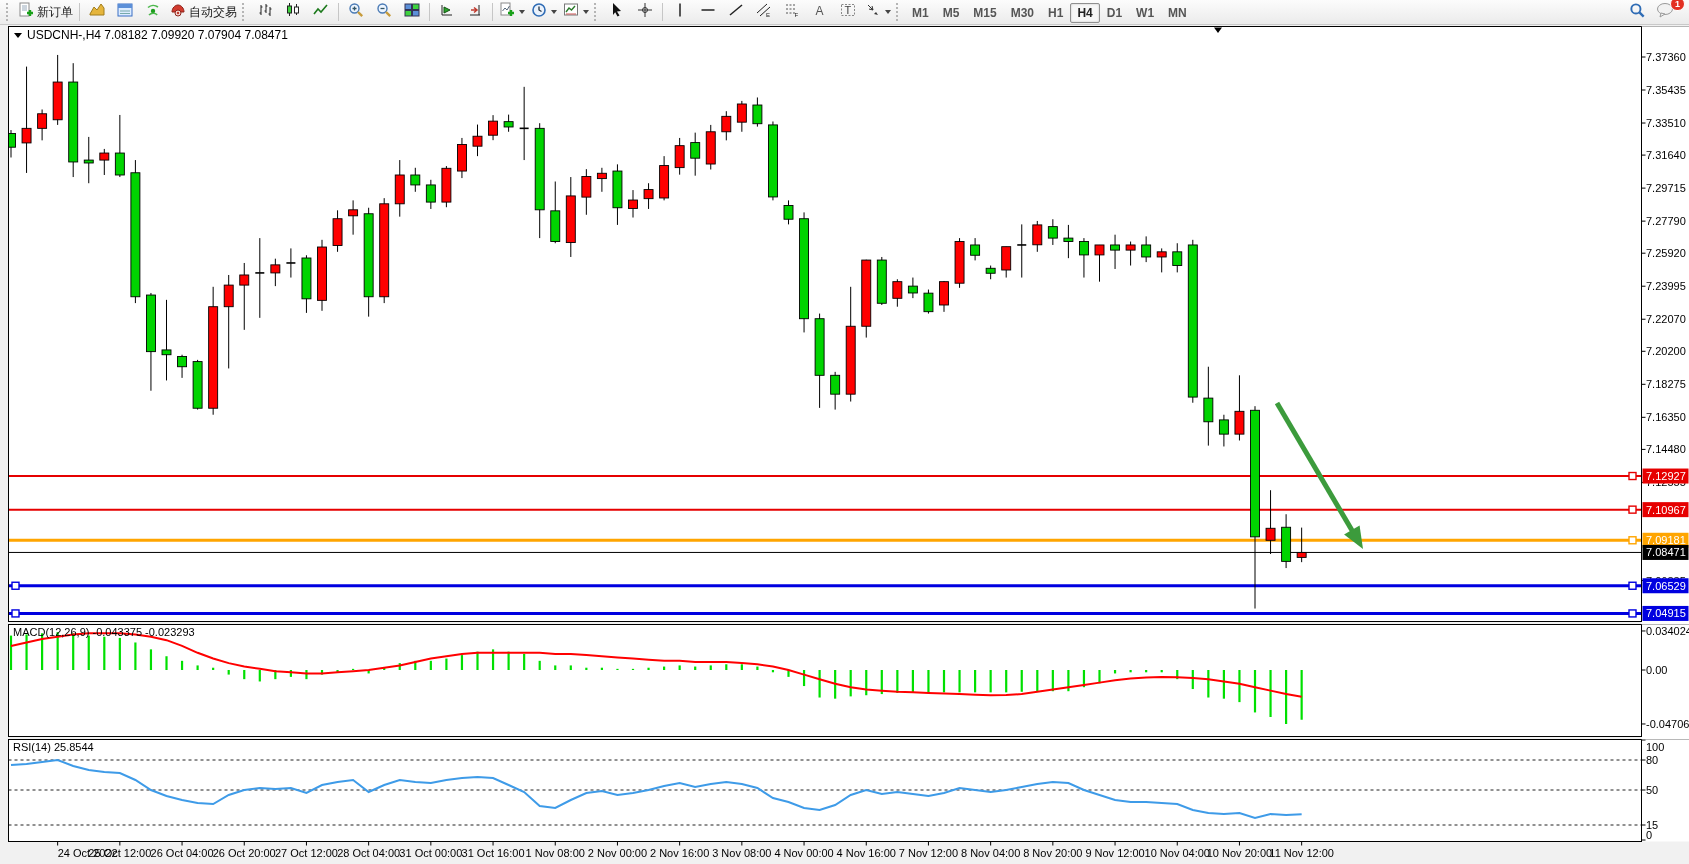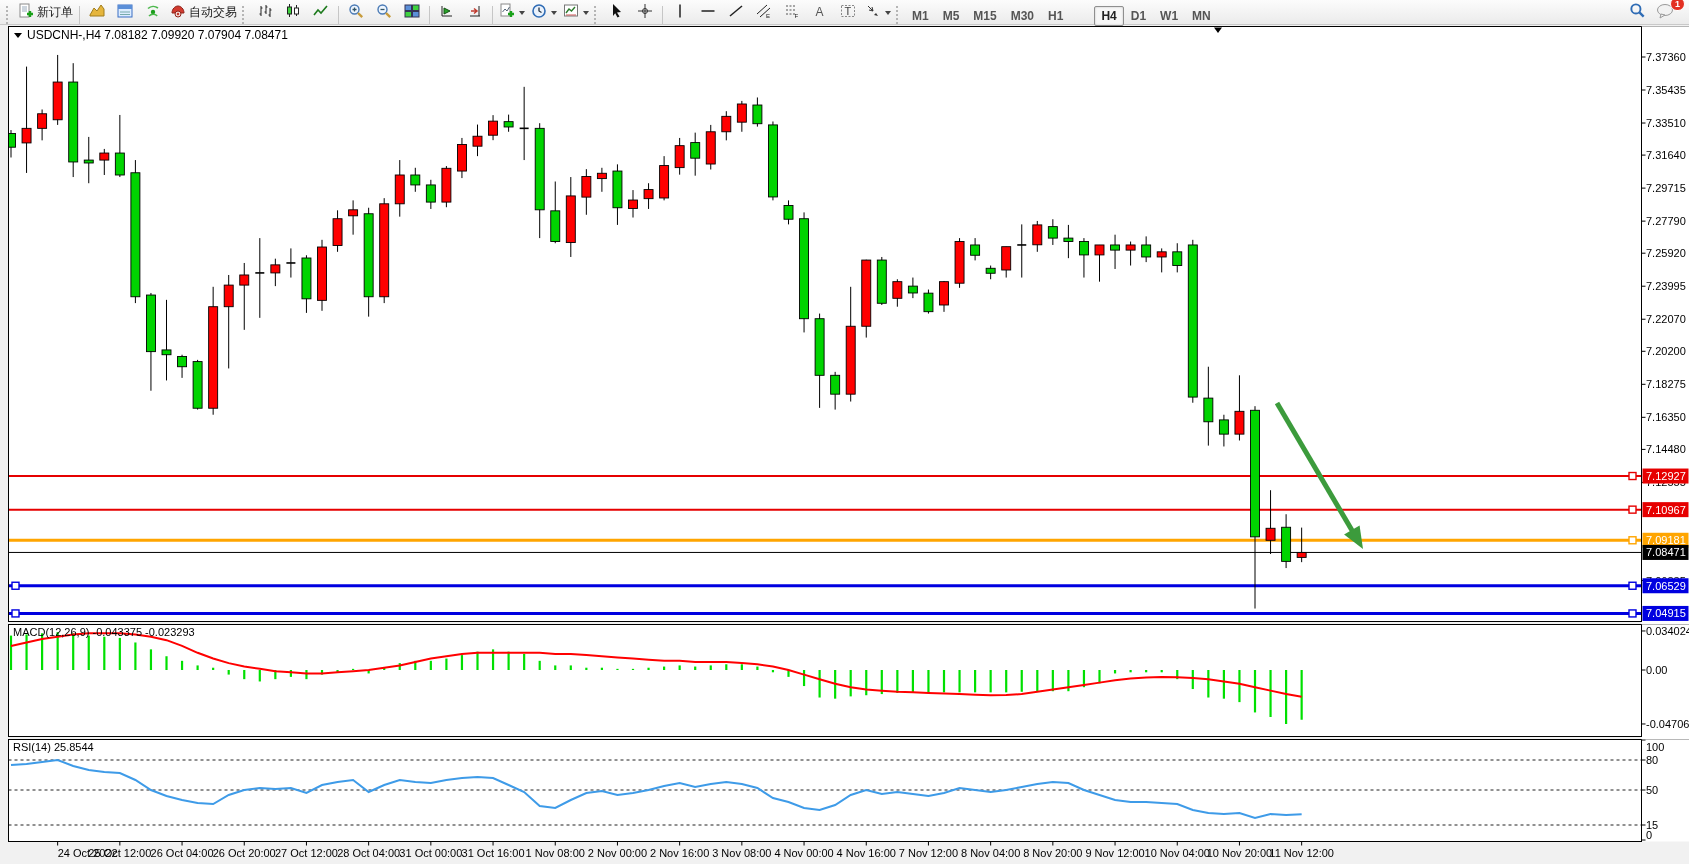--- a/index.html
+++ b/index.html
@@ -1,31 +1,31 @@
 <!DOCTYPE html>
 <html><head>
 <meta charset="utf-8">
 <style>
   html,body{margin:0;padding:0;}
   body{width:1689px;height:864px;background:#ececec;position:relative;overflow:hidden;
        font-family:"Liberation Sans",sans-serif;}
   
   #toolbar{position:absolute;top:0;left:0;width:1689px;height:25px;z-index:10;
     background:linear-gradient(#fcfcfc,#ebebeb);border-bottom:1px solid #c9c9c9;
-    display:flex;align-items:flex-end;padding:0 4px;box-sizing:border-box;}
+    display:flex;align-items:center;padding:0 4px;box-sizing:border-box;}
   .grip{width:5px;height:18px;margin:0 2px;border-left:2px dotted #b5b5b5;}
   .vsep{width:1px;height:18px;background:#c6c6c6;margin:0 3px;}
   .tbtn{height:21px;min-width:22px;display:flex;align-items:center;justify-content:center;
     border:1px solid transparent;border-radius:2px;padding:0 2px;gap:3px;cursor:default;}
   .tbtn .cap{font-size:12px;color:#1a1a1a;white-space:nowrap;}
   .caret{width:0;height:0;border-left:3px solid transparent;border-right:3px solid transparent;
     border-top:4px solid #444;margin-left:1px;}
   .tf{font-size:12px;font-weight:bold;color:#555;padding:2px 6px;border:1px solid transparent;
       border-radius:2px;}
-  .tf.active{background:#f7f7f7;border:1px solid #8f8f8f;box-shadow:inset 0 0 2px #bbb;color:#222;margin-left:24px;}
+  .tf.active{background:#f7f7f7;border:1px solid #8f8f8f;box-shadow:inset 0 0 2px #bbb;color:#222;}
   #right-tools{margin-left:auto;display:flex;align-items:center;}
   .badge{position:absolute;top:-5px;right:-7px;background:#e33022;color:#fff;font-size:9px;
     font-weight:bold;border-radius:8px;padding:1px 4px;border:1px solid #fff;}
   
   #chart-wrap{position:absolute;top:25px;left:0;width:1689px;height:839px;background:#f4f4f4;}
   svg text{font-family:"Liberation Sans",sans-serif;}
 </style>
 </head>
 <body>
 

